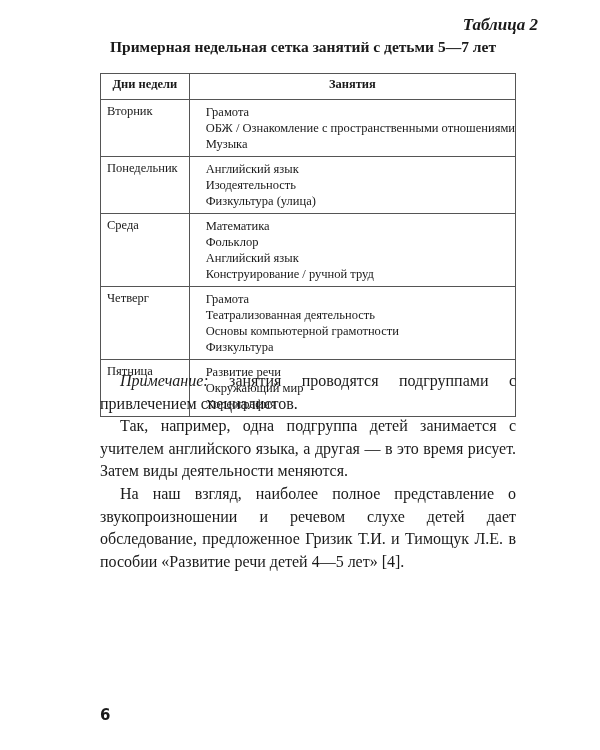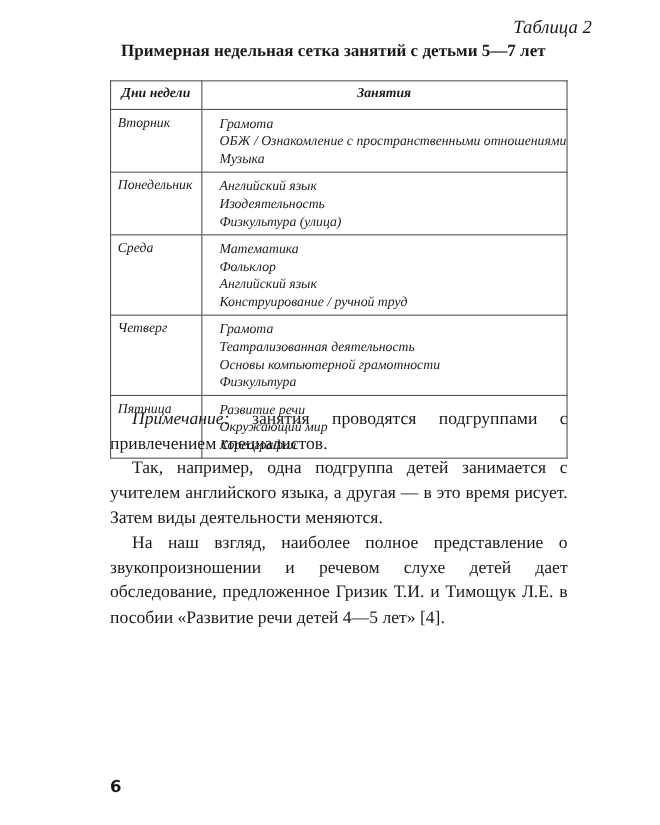--- a/index.html
+++ b/index.html
@@ -1,22 +1,22 @@
 <!DOCTYPE html>
 <html><head>
 <meta charset="utf-8">
 <style>
   html, body { margin:0; padding:0; background:#ffffff; }
   body { width:600px; height:750px; position:relative; overflow:hidden;
          font-family:"Liberation Serif","DejaVu Serif",serif; color:#1a1a1a; }
-  .table-label { position:absolute; right:62px; top:15px; font-style:italic; font-size:17px; }
+  .table-label { position:absolute; right:62px; top:15px; font-style:italic; font-size:17px;font-weight:bold; }
   .table-title { position:absolute; left:0; width:596px; top:38px; text-align:center;
                  font-weight:bold; font-size:15.5px; padding-left:10px; box-sizing:border-box; }
   table.sched { position:absolute; left:100px; top:73px; width:416px; border-collapse:collapse;
-                font-size:12.5px;font-style:italic; }
+                font-size:12.5px; }
   table.sched th, table.sched td { border:1.5px solid #555; vertical-align:top; }
   table.sched th { font-weight:bold; font-size:12.5px; height:22px; padding:3px 0 0 0; text-align:center; }
   table.sched th.c1 { width:89px; }
   table.sched td.day { padding:4px 0 0 6px; }
   table.sched td.acts { padding:4px 0 4px 16px; line-height:16px; }
   table.sched td.acts div { white-space:nowrap; }
   .body-text { position:absolute; left:100px; top:370px; width:416px; font-size:16px; line-height:22.6px; }
   .body-text p { margin:0; text-align:justify; text-indent:20px; }
   .page-num { position:absolute; left:100px; top:706px; font-family:"DejaVu Sans","Liberation Sans",sans-serif;
               font-weight:bold; font-size:15px; }

